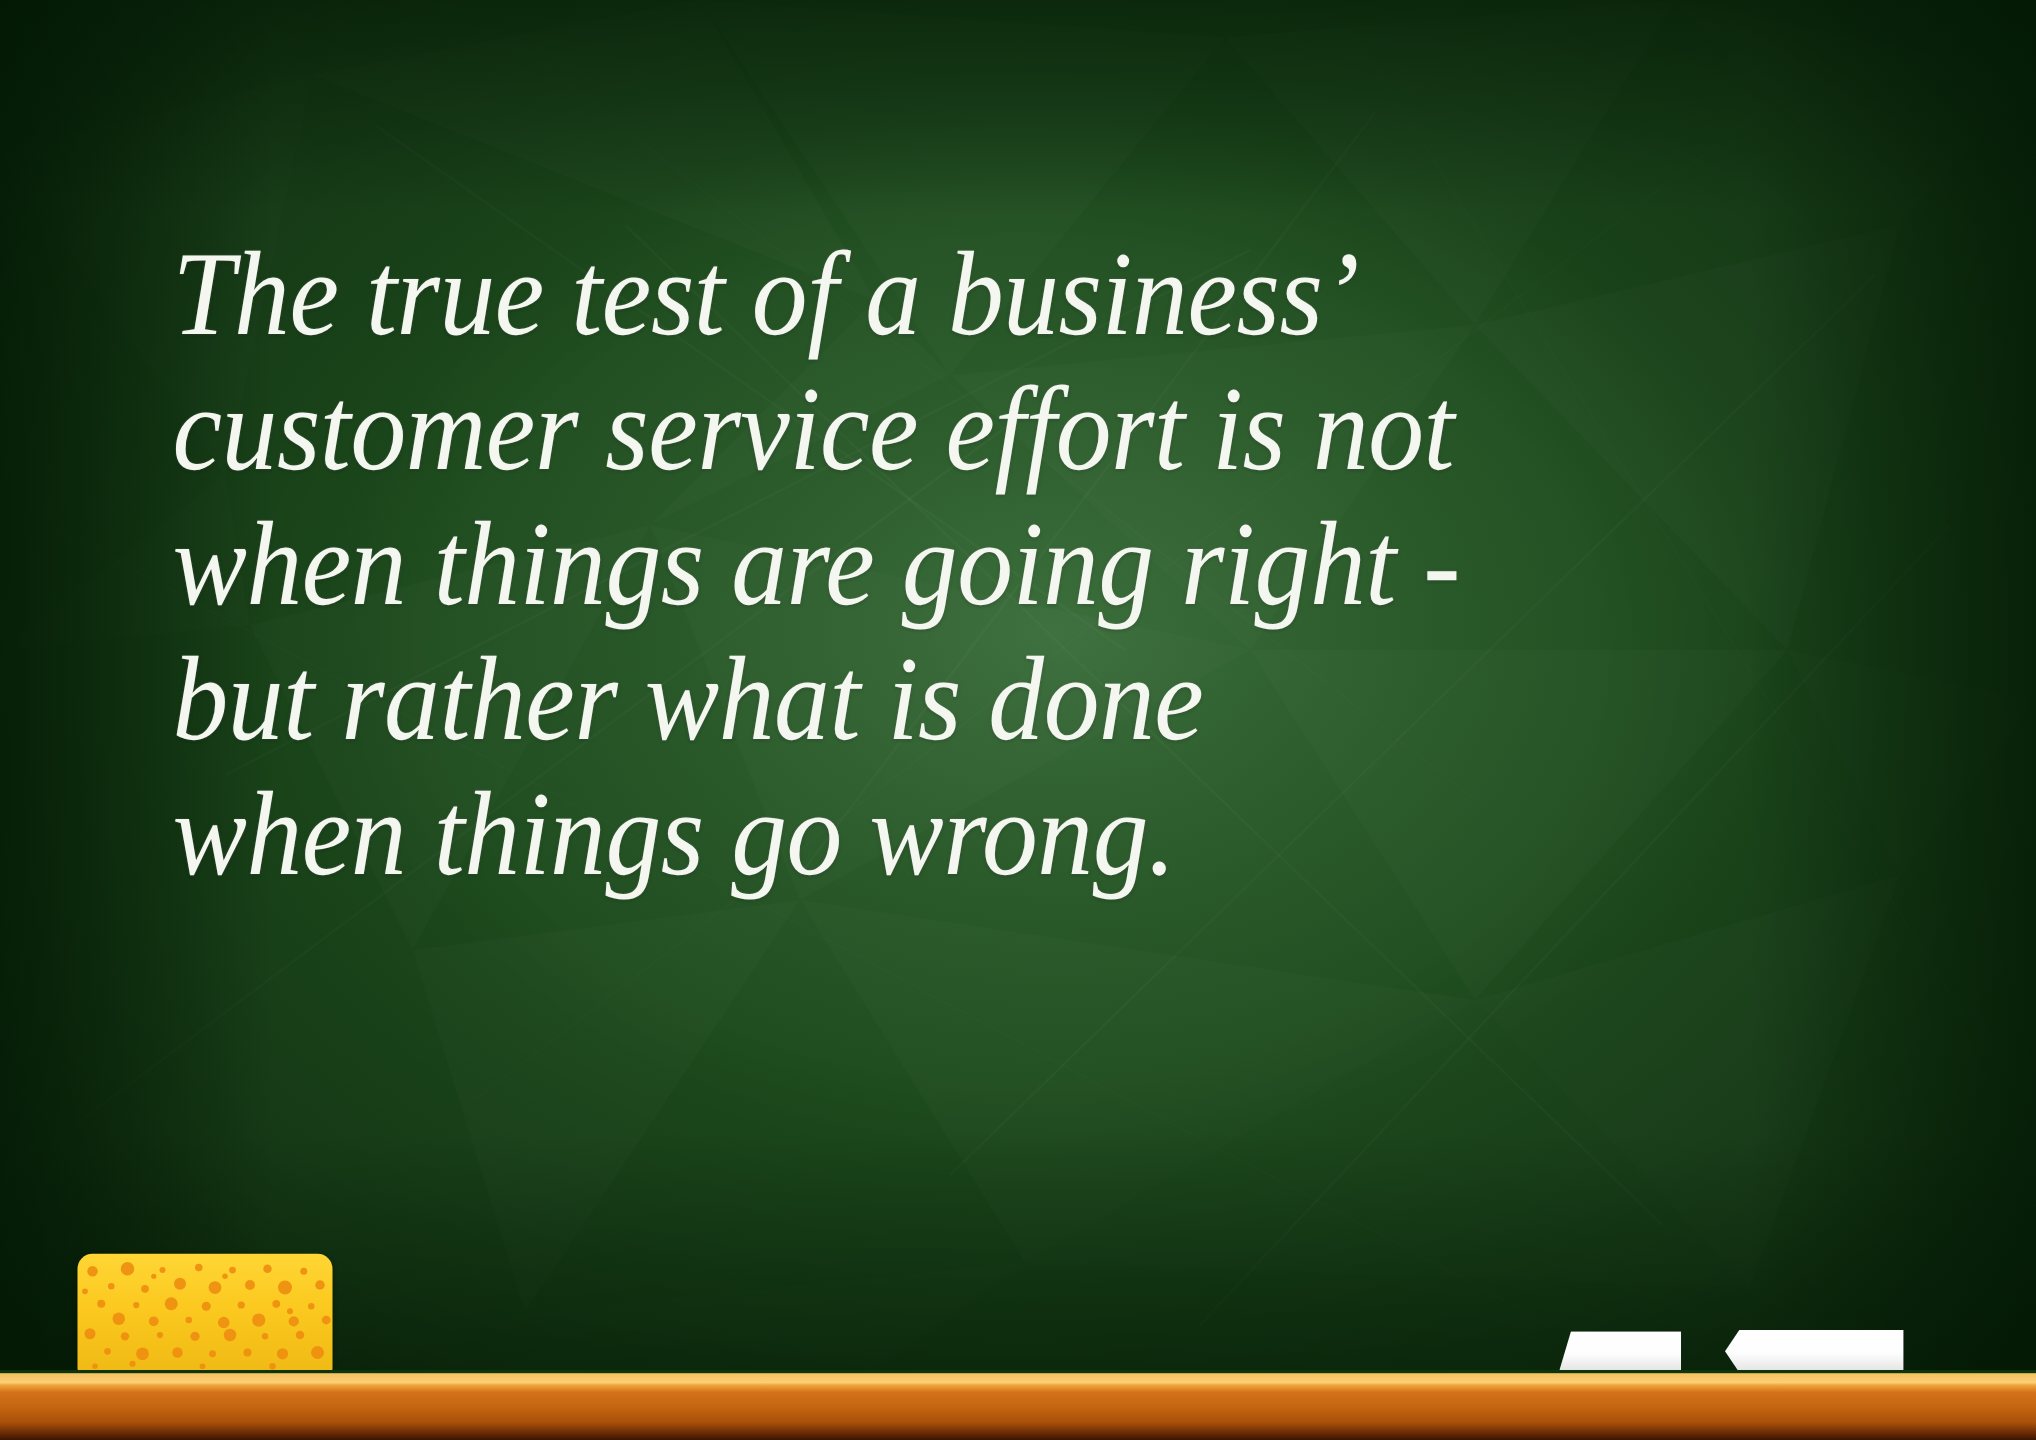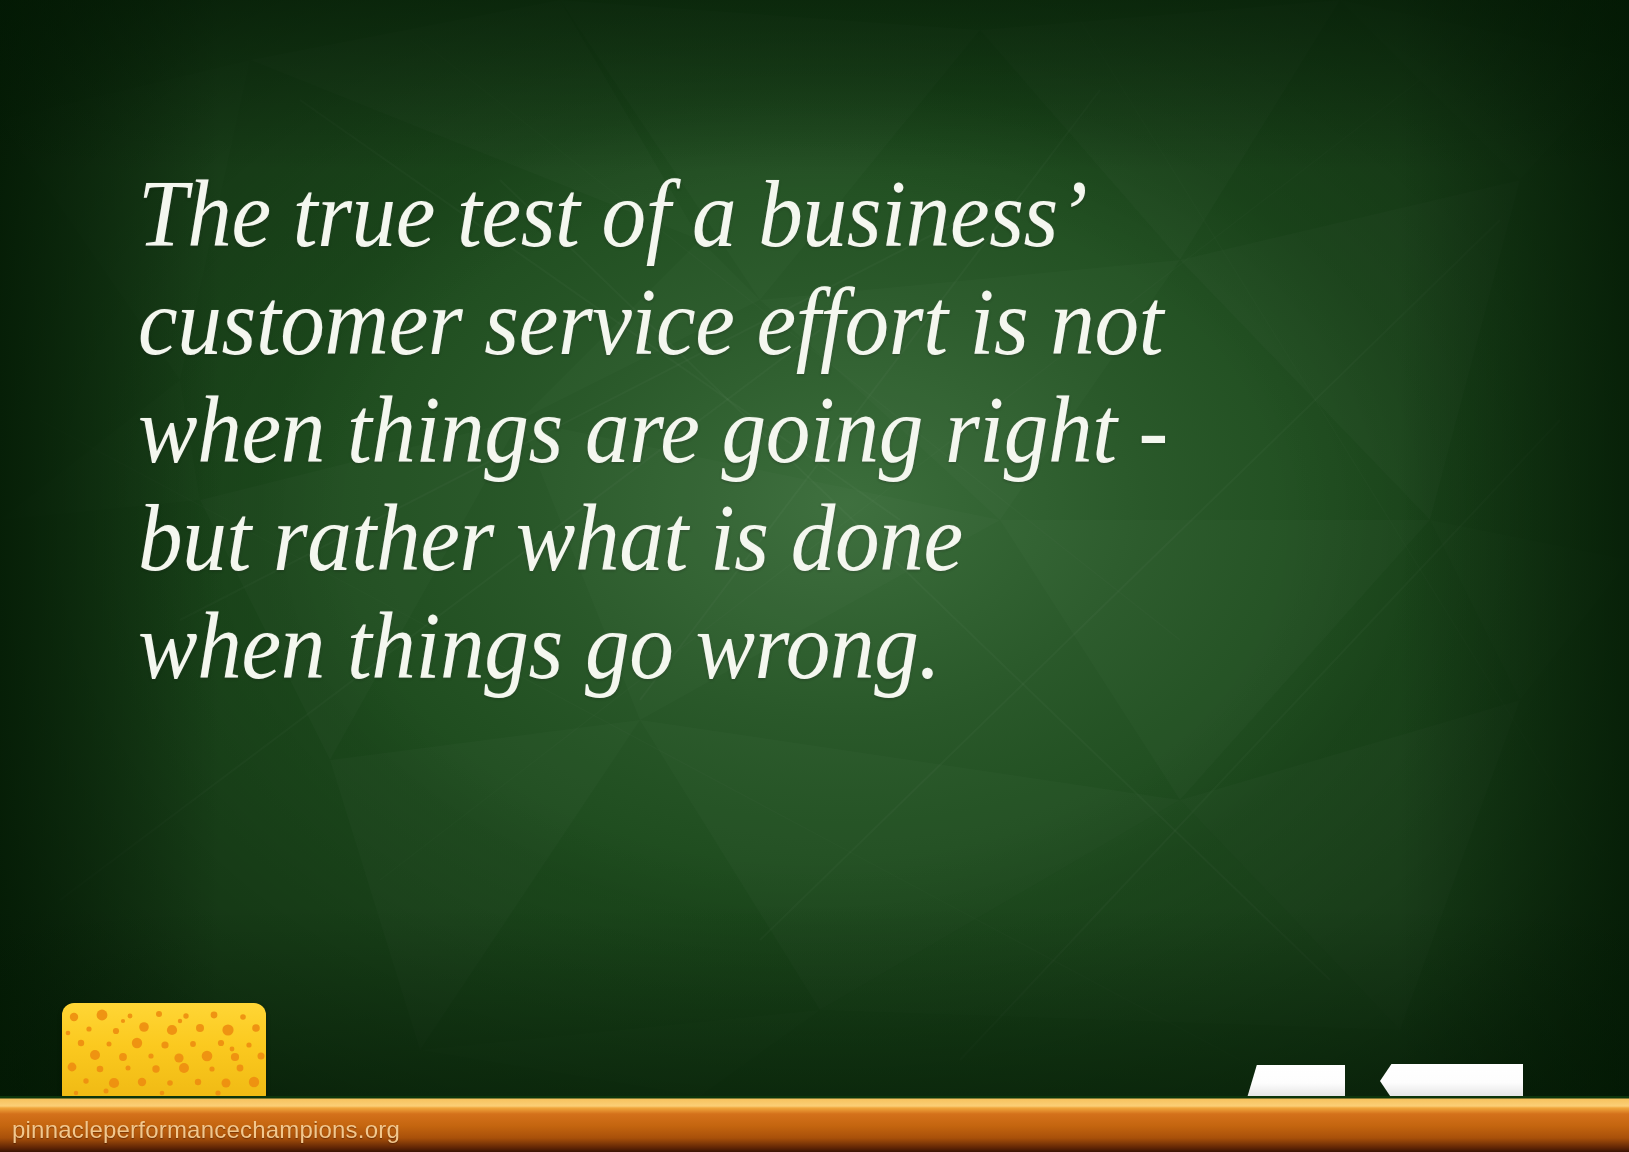--- a/index.html
+++ b/index.html
@@ -58,21 +58,21 @@
   .board-edge-bottom {
     position:absolute; left:0; bottom:0; width:100%; height:190px;
     background:linear-gradient(to top, rgba(2,24,3,0.50), rgba(2,24,3,0));
   }
   
   .board-poly { position:absolute; inset:0; opacity:.5; }
 
   
   .quote {
     position:absolute;
-    left:138px; top:160px;
+    left:138px; top:181px;
     width:1330px;
   }
   .quote-line {
     font-family:"Liberation Serif", "DejaVu Serif", serif;
     font-style:italic;
     font-weight:400;
     font-size:96px;
     line-height:108px;
     color:#f4f7ef;
     white-space:nowrap;
@@ -266,15 +266,14 @@
         <circle cx="156" cy="90" r="2.6"></circle>
           <circle cx="14" cy="90" r="2.2"></circle>
       </g>
     </svg>
   </div>
 
   <div class="chalk chalk-a"></div>
   <div class="chalk chalk-b"></div>
 
   <div class="ledge"></div>
-  <div class="url">pinnacleperformancechampions.org</div>
 
 </div>
 
 </body></html>

